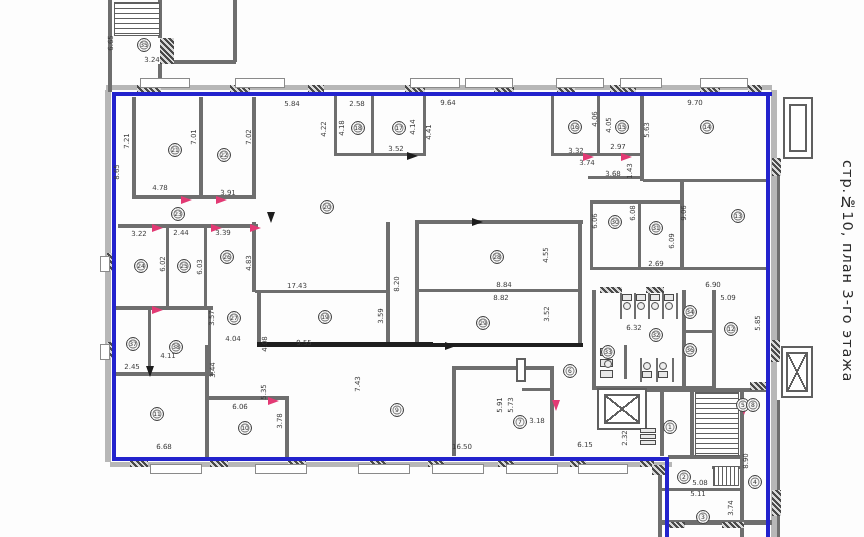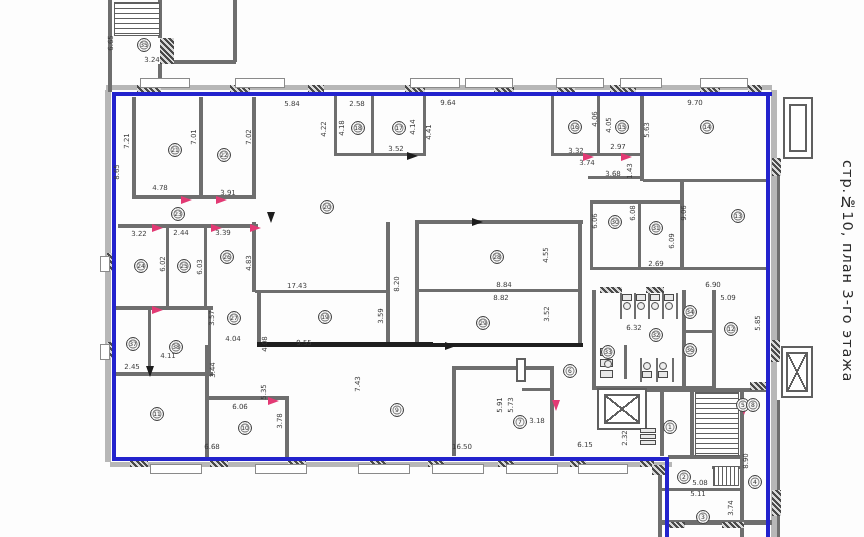--- a/index.html
+++ b/index.html
@@ -303,21 +303,21 @@
     <div class="lbl v" style="left: 684px; top: 213px;">9.06</div>
     <div class="lbl" style="left: 656px; top: 264px;">2.69</div>
     <div class="lbl" style="left: 713px; top: 285px;">6.90</div>
     <div class="lbl" style="left: 711px; top: 298px; margin-left: 17px;">5.09</div>
     <div class="lbl v" style="left: 758px; top: 323px;">5.85</div>
     <div class="lbl" style="left: 634px; top: 328px;">6.32</div>
     <div class="lbl" style="left: 132px; top: 367px;">2.45</div>
     <div class="lbl" style="left: 168px; top: 356px;">4.11</div>
     <div class="lbl v" style="left: 213px; top: 370px;">3.44</div>
     <div class="lbl v" style="left: 265px; top: 344px;">4.08</div>
-    <div class="lbl" style="left: 164px; top: 447px; margin-left: 48px;">6.68</div>
+    <div class="lbl" style="left: 164px; top: 447px;">6.68</div>
     <div class="lbl v" style="left: 264px; top: 392px;">5.35</div>
     <div class="lbl" style="left: 240px; top: 407px;">6.06</div>
     <div class="lbl v" style="left: 280px; top: 421px;">3.78</div>
     <div class="lbl v" style="left: 358px; top: 384px;">7.43</div>
     <div class="lbl" style="left: 462px; top: 447px;">16.50</div>
     <div class="lbl v" style="left: 500px; top: 405px;">5.91</div>
     <div class="lbl v" style="left: 511px; top: 405px;">5.73</div>
     <div class="lbl" style="left: 537px; top: 421px;">3.18</div>
     <div class="lbl" style="left: 585px; top: 445px;">6.15</div>
     <div class="lbl v" style="left: 625px; top: 438px;">2.32</div>

